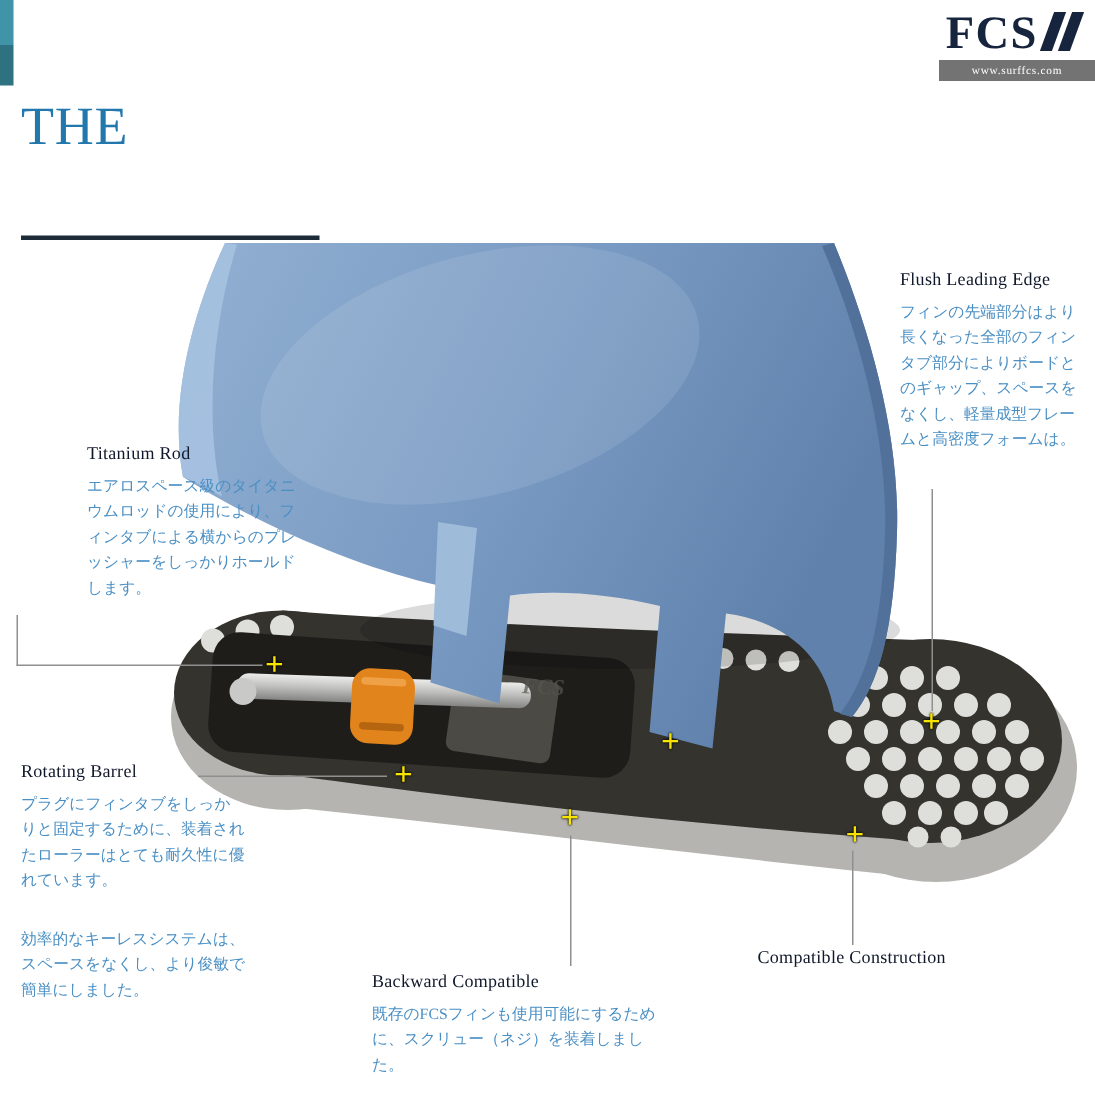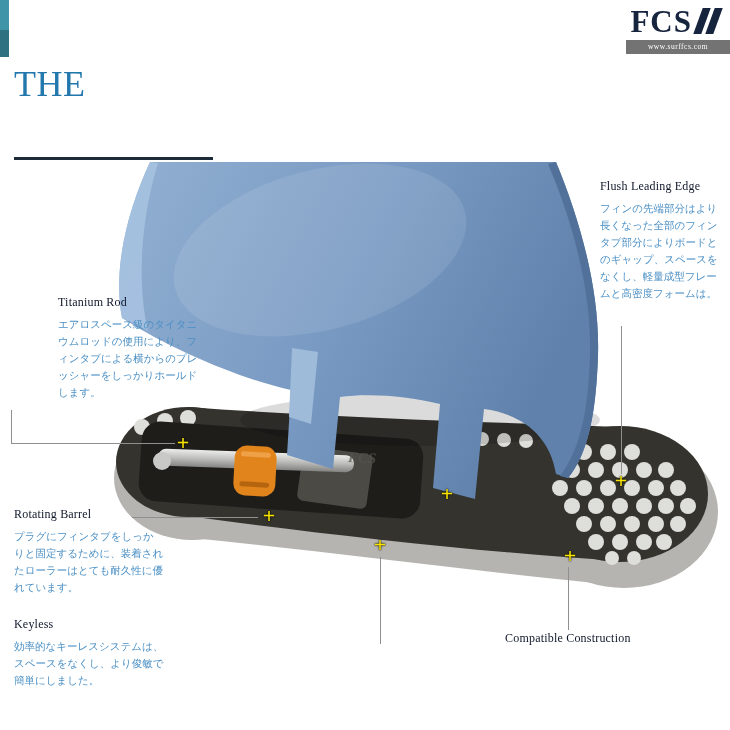--- a/index.html
+++ b/index.html
@@ -212,22 +212,25 @@
     <h3>Flush Leading Edge</h3>
     <p>フィンの先端部分はより長くなった全部のフィンタブ部分によりボードとのギャップ、スペースをなくし、軽量成型フレームと高密度フォームは。</p>
   </div>
 
   <div class="callout co-rotating">
     <h3>Rotating Barrel</h3>
     <p>プラグにフィンタブをしっかりと固定するために、装着されたローラーはとても耐久性に優れています。</p>
   </div>
 
   <div class="callout co-keyless">
-    <h3>Keyless</h3>
     <p>効率的なキーレスシステムは、スペースをなくし、より俊敏で簡単にしました。</p>
   </div>
 
+  <div class="callout co-backward">
+    <h3>Backward Compatible</h3>
+    <p>既存のFCSフィンも使用可能にするために、スクリュー（ネジ）を装着しました。</p>
+  </div>
 
   <div class="callout co-honeycomb">
     <h3>Compatible Construction</h3>
   </div>
 
 </div>
 
 </body></html>

